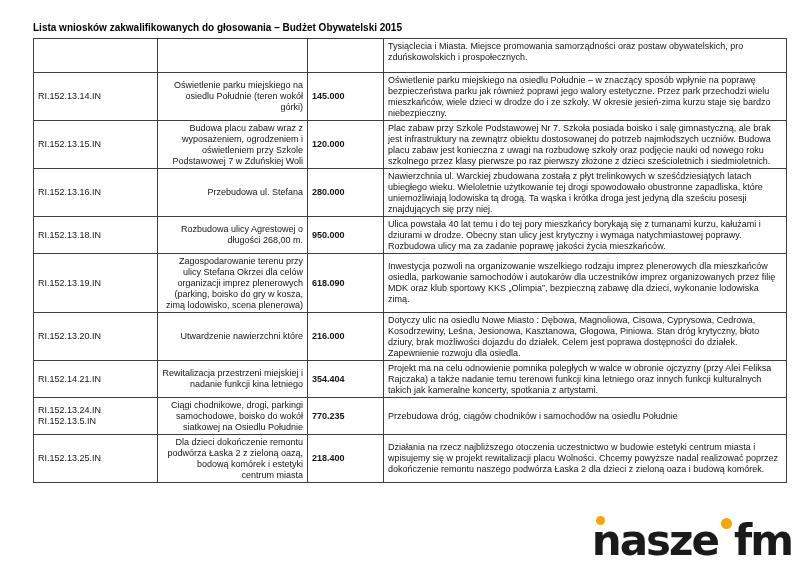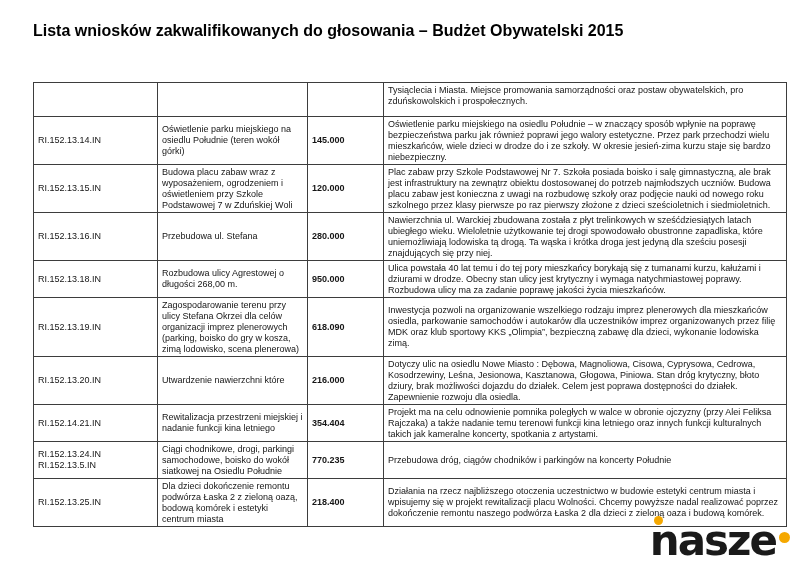--- a/index.html
+++ b/index.html
@@ -9,55 +9,54 @@
     font-family:"Liberation Sans", sans-serif;
     color:#111111;
     position:relative;
     overflow:hidden;
   }
   .page { position:absolute; inset:0; }
 
   .doc-title {
     position:absolute;
     left:33px; top:22px;
-    font-size:16px;
+    font-size:10px;
     font-weight:bold;
     color:#000;
     letter-spacing:0;
     white-space:nowrap;
   }
 
   table.requests-table {
     position:absolute;
     left:33px; top:38px;
     width:737px;
     border-collapse:collapse;
     table-layout:fixed;
-    margin-top:44px;
   }
   table.requests-table td {
     border:1px solid #3d3d3d;
     font-size:9px;
     line-height:11px;
     padding:1.5px 4px;
     vertical-align:middle;
     color:#151515;
     word-wrap:break-word;
   }
   td.col-id        { width:115px; padding-left:6px; white-space:pre-line; }
-  td.col-title     { width:141px; }
+  td.col-title     { width:141px;text-align:right; }
   td.col-amount    { width:67px;  font-weight:bold; font-size:10px; text-align:left; padding-right:7px; }
   td.col-description { width:394px; vertical-align:top; }
   tbody tr:first-child td { height:30px; vertical-align:top; }
 
   .logo {
     position:absolute;
     right:8px; bottom:2px;
     display:flex;
-    align-items:center;
+    align-items:flex-start;
     font-family:"DejaVu Sans", sans-serif;
     font-weight:bold;
     font-size:42px;
     line-height:1.1;
     letter-spacing:-2px;
     color:#1a1a1a;
   }
   .logo-n-wrap { position:relative; display:inline-block; }
   .logo-n-dot {
     position:absolute;
@@ -129,31 +128,32 @@
           <td class="col-id">RI.152.14.21.IN</td>
           <td class="col-title">Rewitalizacja przestrzeni miejskiej i nadanie funkcji kina letniego</td>
           <td class="col-amount">354.404</td>
           <td class="col-description">Projekt ma na celu odnowienie pomnika poległych w walce w obronie ojczyzny (przy Alei Feliksa Rajczaka) a także nadanie temu terenowi funkcji kina letniego oraz innych funkcji kulturalnych takich jak kameralne koncerty, spotkania z artystami.</td>
         </tr>
         <tr>
           <td class="col-id">RI.152.13.24.IN
 RI.152.13.5.IN</td>
           <td class="col-title">Ciągi chodnikowe, drogi, parkingi samochodowe, boisko do wokół siatkowej na Osiedlu Południe</td>
           <td class="col-amount">770.235</td>
-          <td class="col-description">Przebudowa dróg, ciągów chodników i parkingów na koncerty Południe</td>
+          <td class="col-description">Przebudowa dróg, ciągów chodników i samochodów na osiedlu Południe</td>
         </tr>
         <tr>
           <td class="col-id">RI.152.13.25.IN</td>
           <td class="col-title">Dla dzieci dokończenie remontu podwórza Łaska 2 z zieloną oazą, bodową komórek i estetyki centrum miasta</td>
           <td class="col-amount">218.400</td>
           <td class="col-description">Działania na rzecz najbliższego otoczenia uczestnictwo w budowie estetyki centrum miasta i wpisujemy się w projekt rewitalizacji placu Wolności. Chcemy powyższe nadal realizować poprzez dokończenie remontu naszego podwórza Łaska 2 dla dzieci z zieloną oaza i budową komórek.</td>
         </tr>
       </tbody>
   </table>
 
   <div class="logo" style="color: rgb(26, 26, 26);">
     <span class="logo-n-wrap">
       <span class="logo-n-dot"></span><span>nasze</span>
     </span>
     <span class="logo-period-dot"></span>
+    <span>fm</span>
   </div>
 
 </div>
 
 </body></html>

